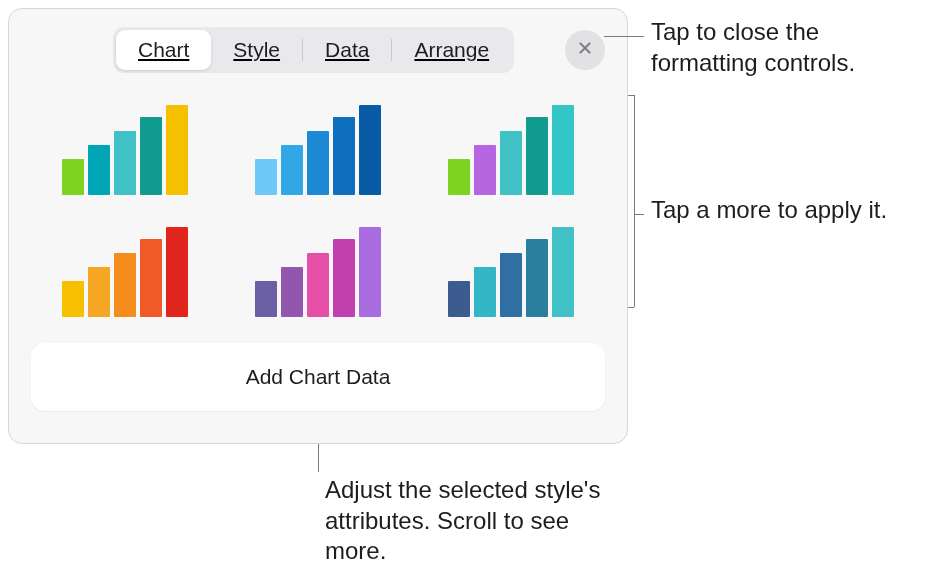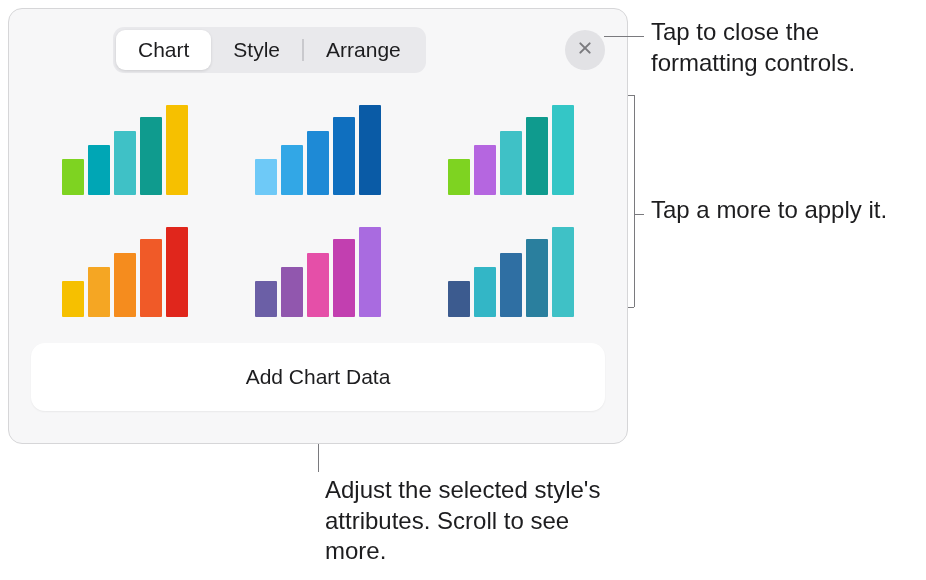--- a/index.html
+++ b/index.html
@@ -14,20 +14,21 @@
     .panel {
       position: absolute;
       left: 8px;
       top: 8px;
       width: 620px;
       height: 436px;
       background: #f7f7f8;
       border: 1px solid #d6d6d8;
       border-radius: 14px;
       padding: 18px 22px 20px 22px;
+      text-decoration: underline;
     }
     .header-row {
       display: flex;
       align-items: center;
       gap: 12px;
     }
     .segmented {
       display: flex;
       align-items: center;
       background: #e9e9ec;
@@ -122,20 +123,21 @@
   </style>
 </head>
 <body>
 
 <div class="panel">
   <div class="header-row">
     <div class="segmented" id="segmented">
         <div class="seg-item selected">Chart</div>
         <div class="seg-item">Style</div>
         <div class="seg-div"></div>
+        <div class="seg-item">Data</div>
         <div class="seg-div"></div>
         <div class="seg-item">Arrange</div>
       </div>
     <div class="close-btn">
       <span>
         <svg viewBox="0 0 24 24">
             <path d="M5 5 L19 19 M19 5 L5 19" stroke="#7a7a7e" stroke-width="3" stroke-linecap="round" fill="none"></path>
           </svg>
       </span>
     </div>

